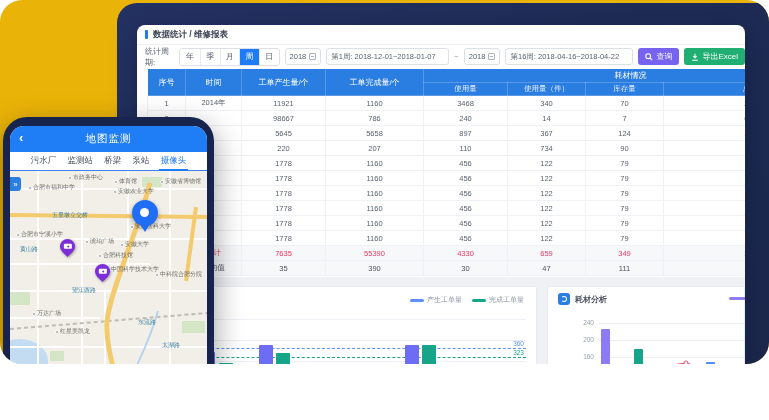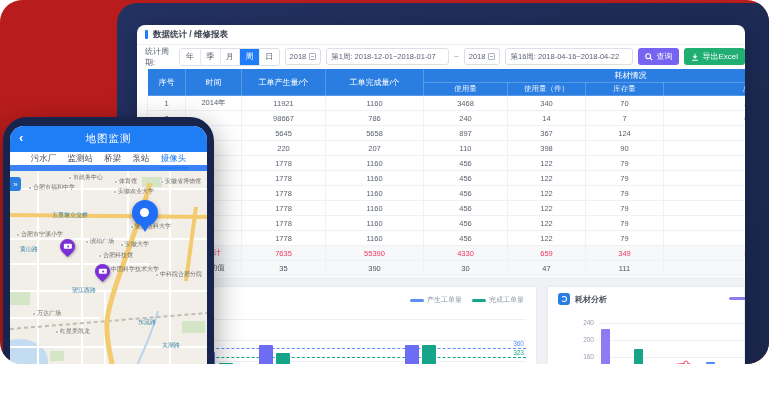--- a/index.html
+++ b/index.html
@@ -1,18 +1,18 @@
 <!DOCTYPE html>
 <html><head>
 <meta charset="utf-8">
 <style>
 * { margin:0; padding:0; box-sizing:border-box; }
 html,body { width:769px; height:420px; overflow:hidden; background:#fff;
   font-family:"Liberation Sans", sans-serif; }
-.stage { position:relative; width:769px; height:364px; overflow:hidden; background:#b91c1c;border-radius:22px; }
+.stage { position:relative; width:769px; height:364px; overflow:hidden; background:#eab308;border-radius:22px; }
 
 
 .backdrop { position:absolute; left:117px; top:3px; width:690px; height:520px;
   background:linear-gradient(135deg,#243263 0%,#1d2a52 60%,#1a2648 100%); border-radius:20px; }
 
 
 .card { position:absolute; left:137px; top:25px; width:608px; height:500px;
   background:#fff; border-radius:8px; overflow:hidden; box-shadow:0 6px 24px rgba(5,15,40,.35); }
 .crumb-row { position:relative; height:20px; border-bottom:1px solid #eef0f4; display:flex; align-items:center; padding-left:8px; }
 .crumb-accent { width:3px; height:9px; background:#1f7cf6; margin-right:5px; border-radius:1px; }
@@ -72,21 +72,21 @@
 
 
 .phone { position:absolute; left:3px; top:117px; width:211px; height:320px;
   background:#17254e; border-radius:24px 24px 0 0; box-shadow:0 10px 30px rgba(0,0,0,.4); }
 .screen { position:absolute; left:7px; top:9px; width:197px; height:311px;
   background:#fff; border-radius:14px 14px 0 0; overflow:hidden; }
 .p-header { height:26px; background:#1f7df5; position:relative; display:flex; align-items:center; justify-content:center; }
 .p-back { position:absolute; left:9px; top:4px; color:#fff; font-size:13px; font-weight:bold; }
 .p-title { color:#fff; font-size:10.5px; letter-spacing:1px; }
 .p-tabs { height:19px; background:#fff; display:flex; align-items:center; justify-content:space-around;
-  border-bottom:6px solid #3b82f6; padding:0 15px; }
+  border-bottom:1px solid #3b82f6; padding:0 15px; }
 .p-tab { font-size:8.5px; color:#4a5160; position:relative; padding:3px 0; }
 .p-tab.active { color:#1f7df5; }
 .p-tab.active:after { content:""; position:absolute; left:-2px; right:-2px; bottom:-1px; height:2px; background:#1f7df5; }
 .map { position:absolute; left:0; top:45px; width:197px; height:266px; background:#f2efe8; overflow:hidden; }
 .poi { position:absolute; font-size:6px; color:#70706a; white-space:nowrap; display:flex; align-items:center; gap:1px; }
 .poi i { width:4px; height:4px; border-radius:50%; background:#9aa0a2; border:1px solid #fff; flex:0 0 auto; }
 .roadlab { position:absolute; font-size:6px; color:#2f7da0; white-space:nowrap; }
 .cam-pin { position:absolute; width:15px; height:15px; background:#7c2fd8;
   border-radius:50% 50% 50% 0; transform:rotate(-45deg); box-shadow:0 1px 3px rgba(0,0,0,.4); }
 .cam-pin .body { position:absolute; left:3.5px; top:5px; width:8px; height:5px; background:#fff;
@@ -211,21 +211,21 @@
               <td>367</td>
               <td>124</td>
               <td>129</td>
             </tr>
             <tr>
               <td>4</td>
               <td></td>
               <td>220</td>
               <td>207</td>
               <td>110</td>
-              <td>398</td>
+              <td>734</td>
               <td>90</td>
               <td>19</td>
             </tr>
             <tr>
               <td>5</td>
               <td></td>
               <td>1778</td>
               <td>1160</td>
               <td>456</td>
               <td>122</td>

